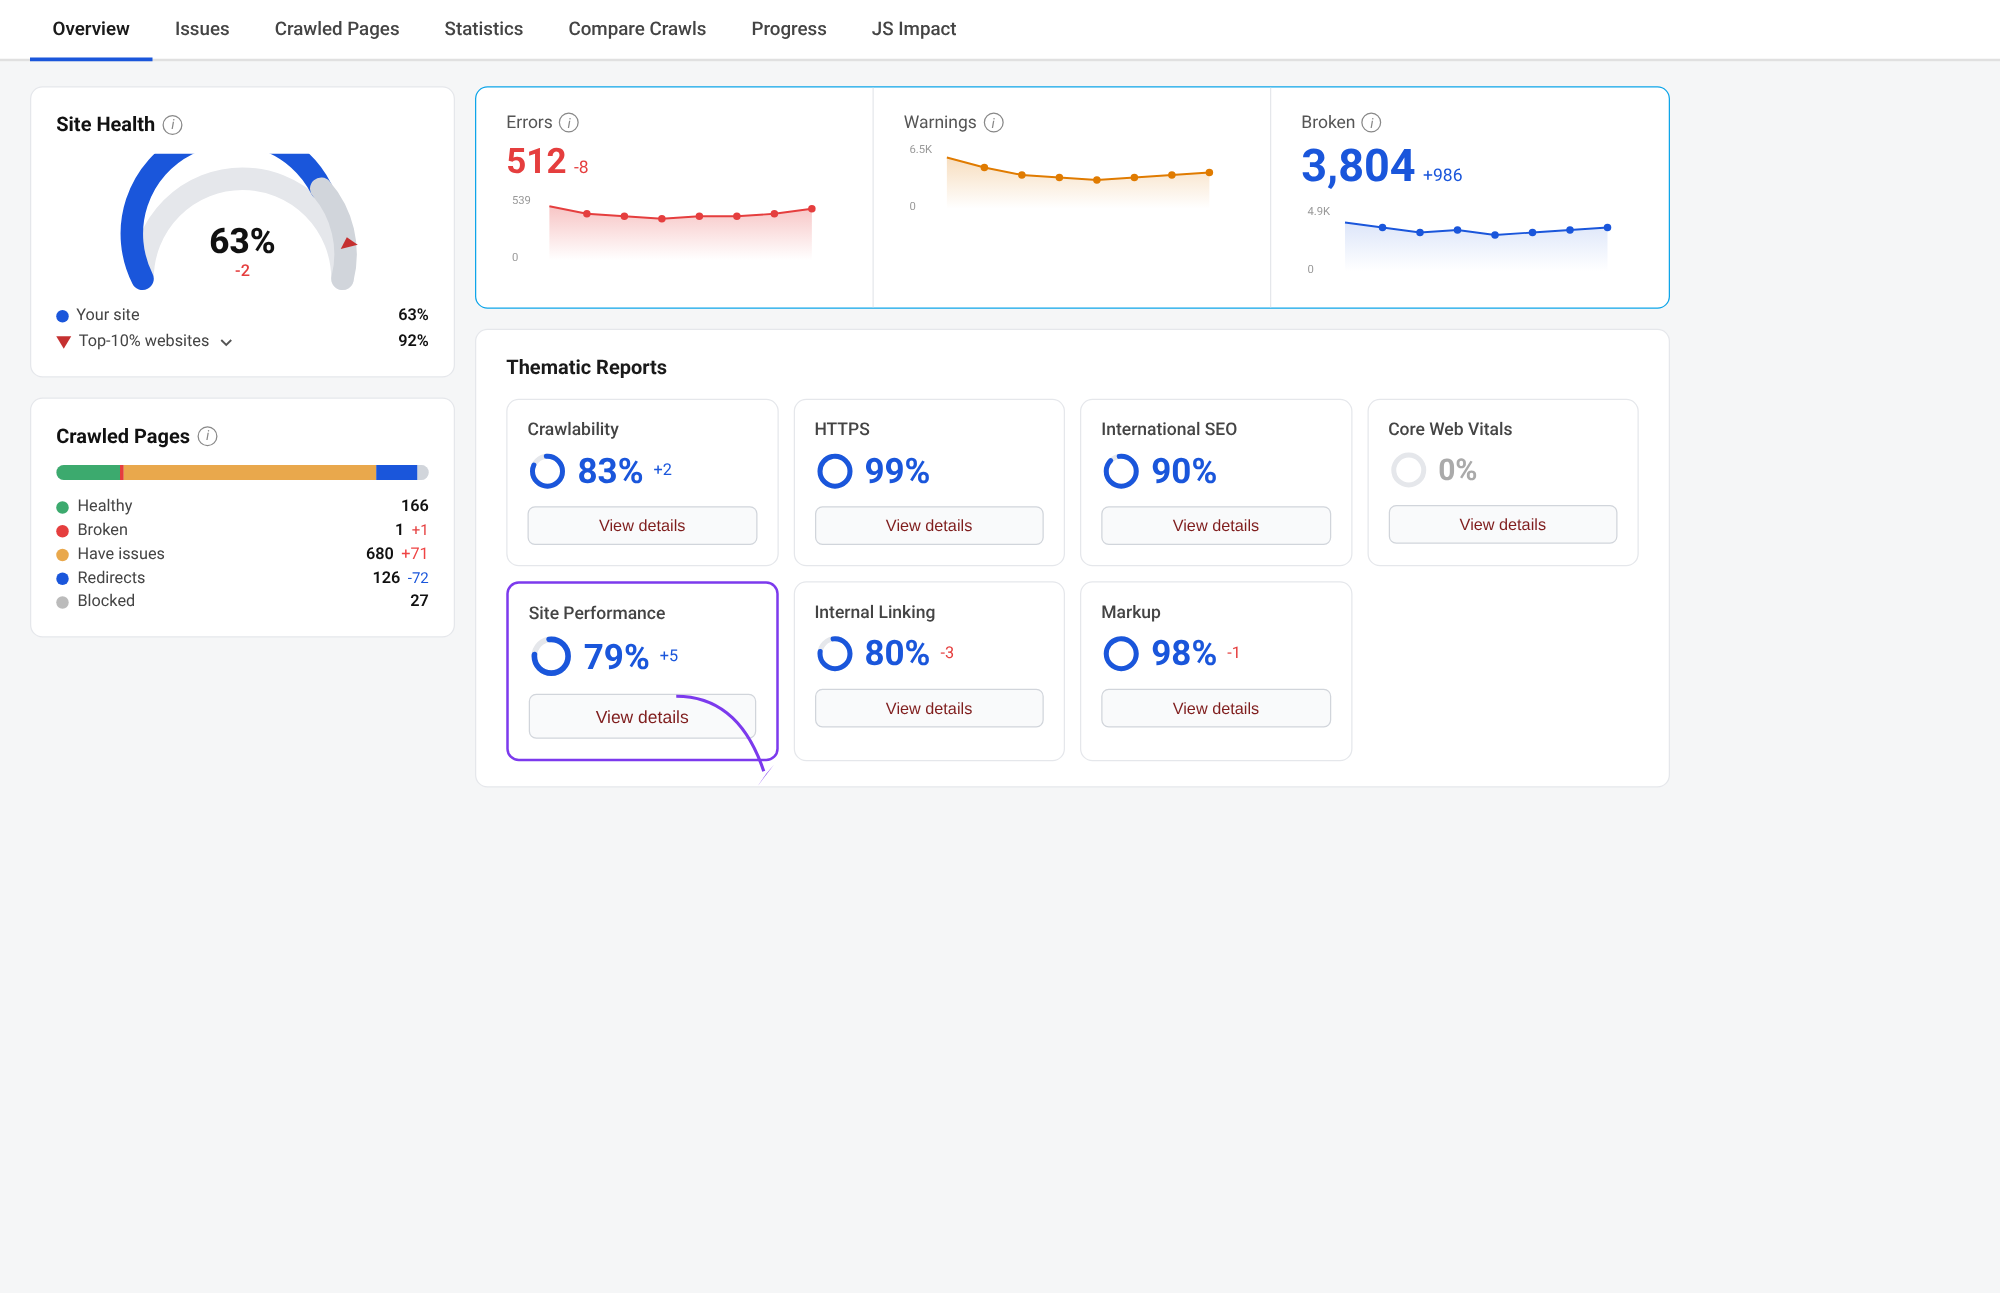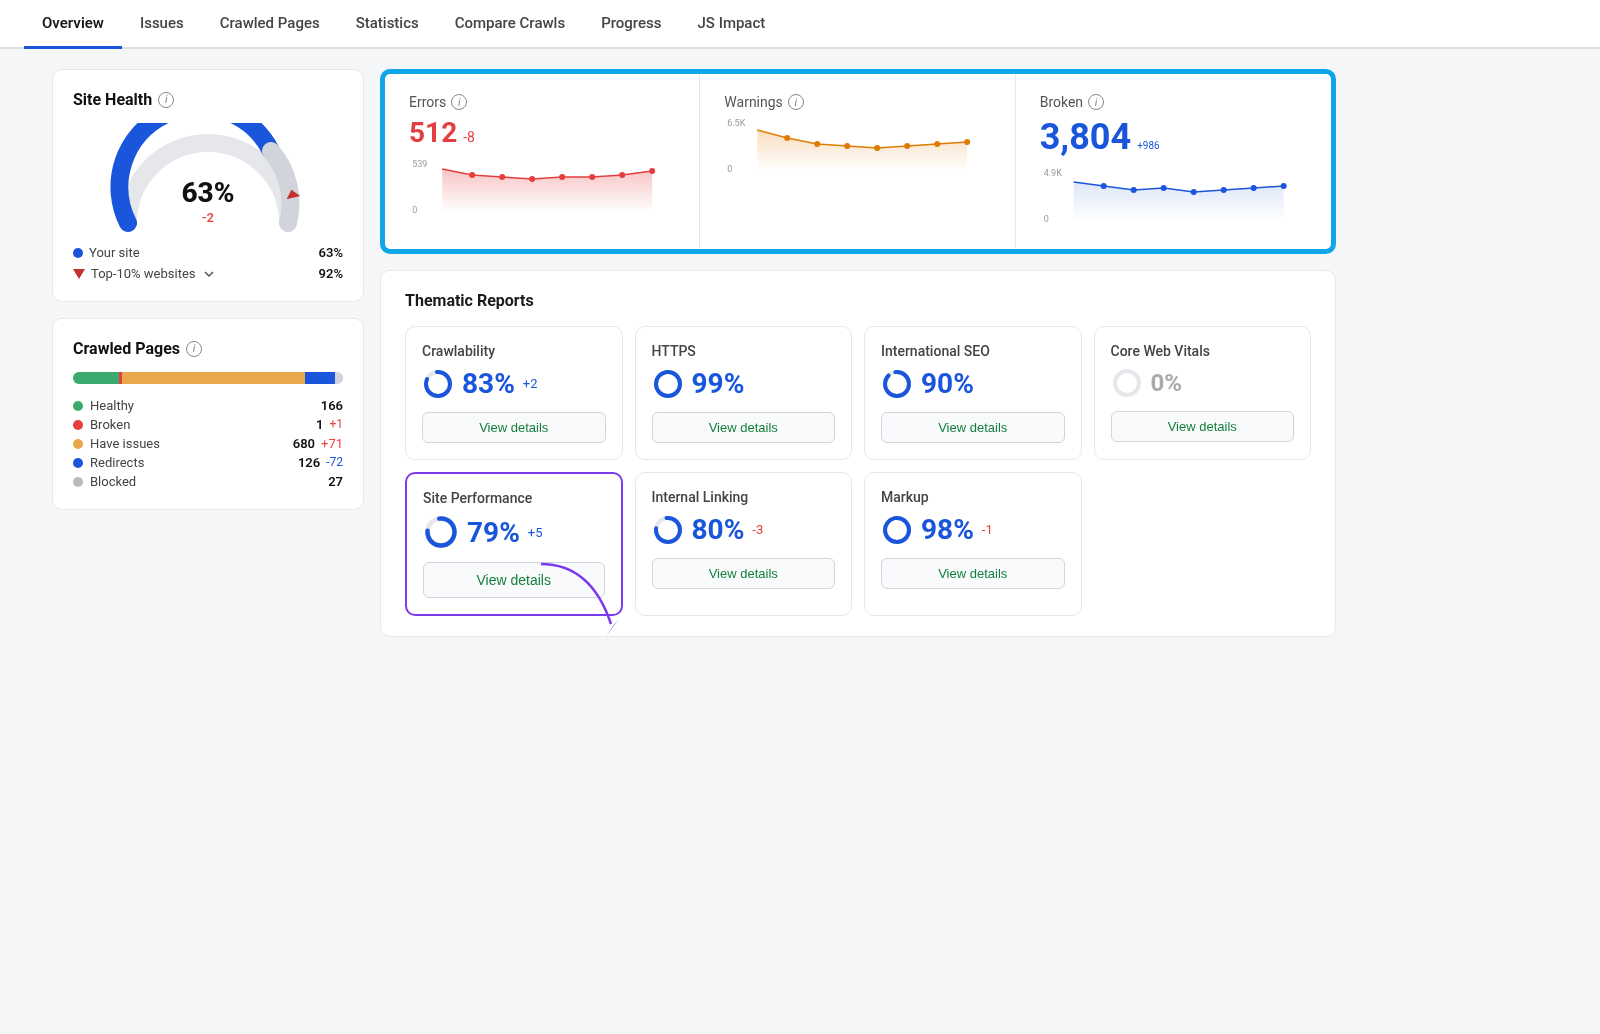--- a/index.html
+++ b/index.html
@@ -48,21 +48,20 @@
       display: flex;
       flex-direction: column;
       gap: 16px;
     }
 
     .card {
       background: #fff;
       border-radius: 10px;
       border: 1px solid #e5e7eb;
       padding: 20px;
-      margin-left: 28px;
     }
 
     .card-title {
       font-size: 16px;
       font-weight: 700;
       color: #111;
       display: flex;
       align-items: center;
       gap: 6px;
       margin-bottom: 14px;
@@ -204,21 +203,21 @@
       gap: 16px;
     }
 
     
     .metrics-row {
       display: grid;
       grid-template-columns: 1fr 1fr 1fr;
       gap: 0;
       background: #fff;
       border-radius: 10px;
-      border: 5px solid #0ea5e9;
+      border: 1px solid #0ea5e9;
       overflow: hidden;
     }
     .metric-card {
       padding: 20px 24px;
       border-right: 1px solid #e5e7eb;
     }
     .metric-card:last-child { border-right: none; }
     .metric-label {
       font-size: 14px;
       color: #555;
@@ -231,21 +230,21 @@
       display: flex;
       align-items: baseline;
       gap: 6px;
       margin-bottom: 8px;
     }
     .metric-number-red { font-size: 28px; font-weight: 700; color: #e53e3e; }
     .metric-number-orange { font-size: 28px; font-weight: 700; color: #e07b00; }
     .metric-number-blue { font-size: 36px; font-weight: 700; color: #1a56db; }
     .metric-delta-red { font-size: 14px; color: #e53e3e; }
     .metric-delta-orange { font-size: 14px; color: #e07b00; }
-    .metric-delta-blue { font-size: 10px; color: #1a56db; }
+    .metric-delta-blue { font-size: 14px; color: #1a56db; }
 
     
     .mini-chart {
       width: 100%;
       height: 60px;
     }
 
     
     .thematic-card {
       background: #fff;
@@ -288,21 +287,21 @@
     .thematic-pct-blue { font-size: 28px; font-weight: 700; color: #1a56db; }
     .thematic-pct-gray { font-size: 24px; font-weight: 700; color: #aaa; }
     .thematic-delta-pos { font-size: 13px; color: #1a56db; }
     .thematic-delta-neg { font-size: 13px; color: #e53e3e; }
     .view-details-btn {
       border: 1px solid #d1d5db;
       border-radius: 6px;
       background: #f9fafb;
       padding: 7px 14px;
       font-size: 13px;
-      color: #15803d;
+      color: #7f1d1d;
       cursor: pointer;
       text-align: center;
       font-weight: 500;
       margin-top: 4px;
       display: inline-block;
     }
 
     
     .thematic-row2 {
       display: grid;

